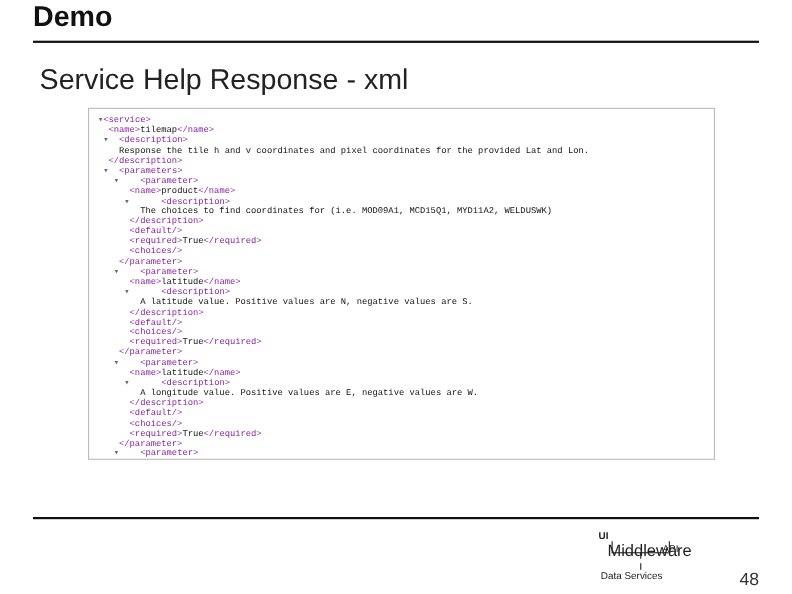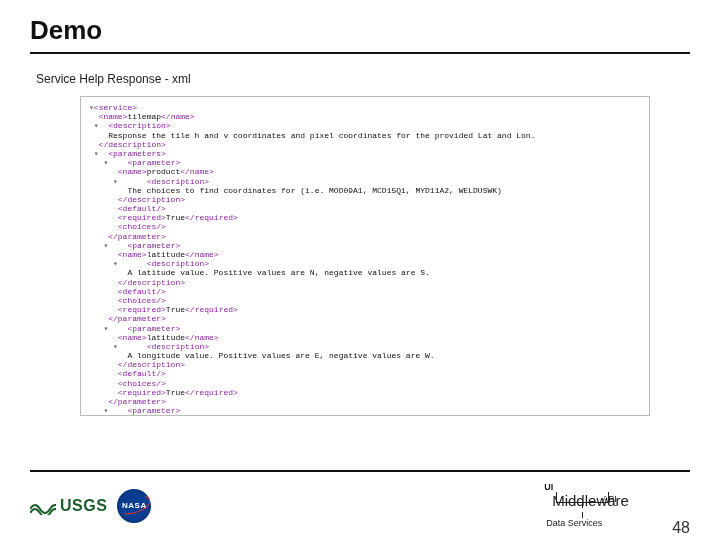--- a/index.html
+++ b/index.html
@@ -1,20 +1,20 @@
 <!DOCTYPE html>
 <html><head>
   <meta charset="utf-8">
   <style>
     * { margin: 0; padding: 0; box-sizing: border-box; }
     html, body { width: 720px; height: 540px; font-family: Arial, Helvetica, sans-serif; background: #fff; }
-    .slide { width: 720px; height: 540px; position: relative; padding: 15px 30px 0 30px; }
+    .slide { width: 720px; height: 540px; position: relative; padding: 0 30px 0 30px; }
     .title { font-size: 26px; font-weight: bold; color: #111; margin-bottom: 6px; }
     .hr1 { border: none; border-top: 2px solid #111; margin-bottom: 18px; }
-    .subtitle { font-size: 12px; color: #222; font-weight: 400; margin-bottom: 10px; margin-left: 6px; }
+    .subtitle { font-size: 26px; color: #222; font-weight: 400; margin-bottom: 10px; margin-left: 6px; }
     .xmlbox {
       margin-left: 50px;
       width: 570px;
       height: 320px;
       border: 1px solid #bbb;
       background: #fff;
       padding: 6px 8px;
       font-family: "Courier New", monospace;
       font-size: 8px;
       line-height: 1.15;
@@ -117,32 +117,20 @@
       
       
     
   
 </div>
 
   <div class="footer">
     <hr class="hr2">
     <div class="footer-row">
 
-      <div class="logos">
-        <div class="usgs">
-          <svg width="26" height="18" viewBox="0 0 26 18">
-            <path d="M0 12 Q 5 4 10 12 T 20 12 T 30 12" stroke="#1a5e2a" stroke-width="2" fill="none"></path>
-            <path d="M0 16 Q 5 8 10 16 T 20 16 T 30 16" stroke="#1a5e2a" stroke-width="2" fill="none"></path>
-          </svg>
-          <span>USGS</span>
-        </div>
-        <div class="nasa">
-          <span class="nasa-text">NASA</span>
-        </div>
-      </div>
 
       <div class="spacer"></div>
 
       <div class="diagram">
         <span class="d-ui">UI</span>
         <span class="d-api">API</span>
         <div class="d-line-v1"></div>
         <div class="d-line-v2"></div>
         <div class="d-line-h"></div>
         <div class="d-line-vc"></div>

